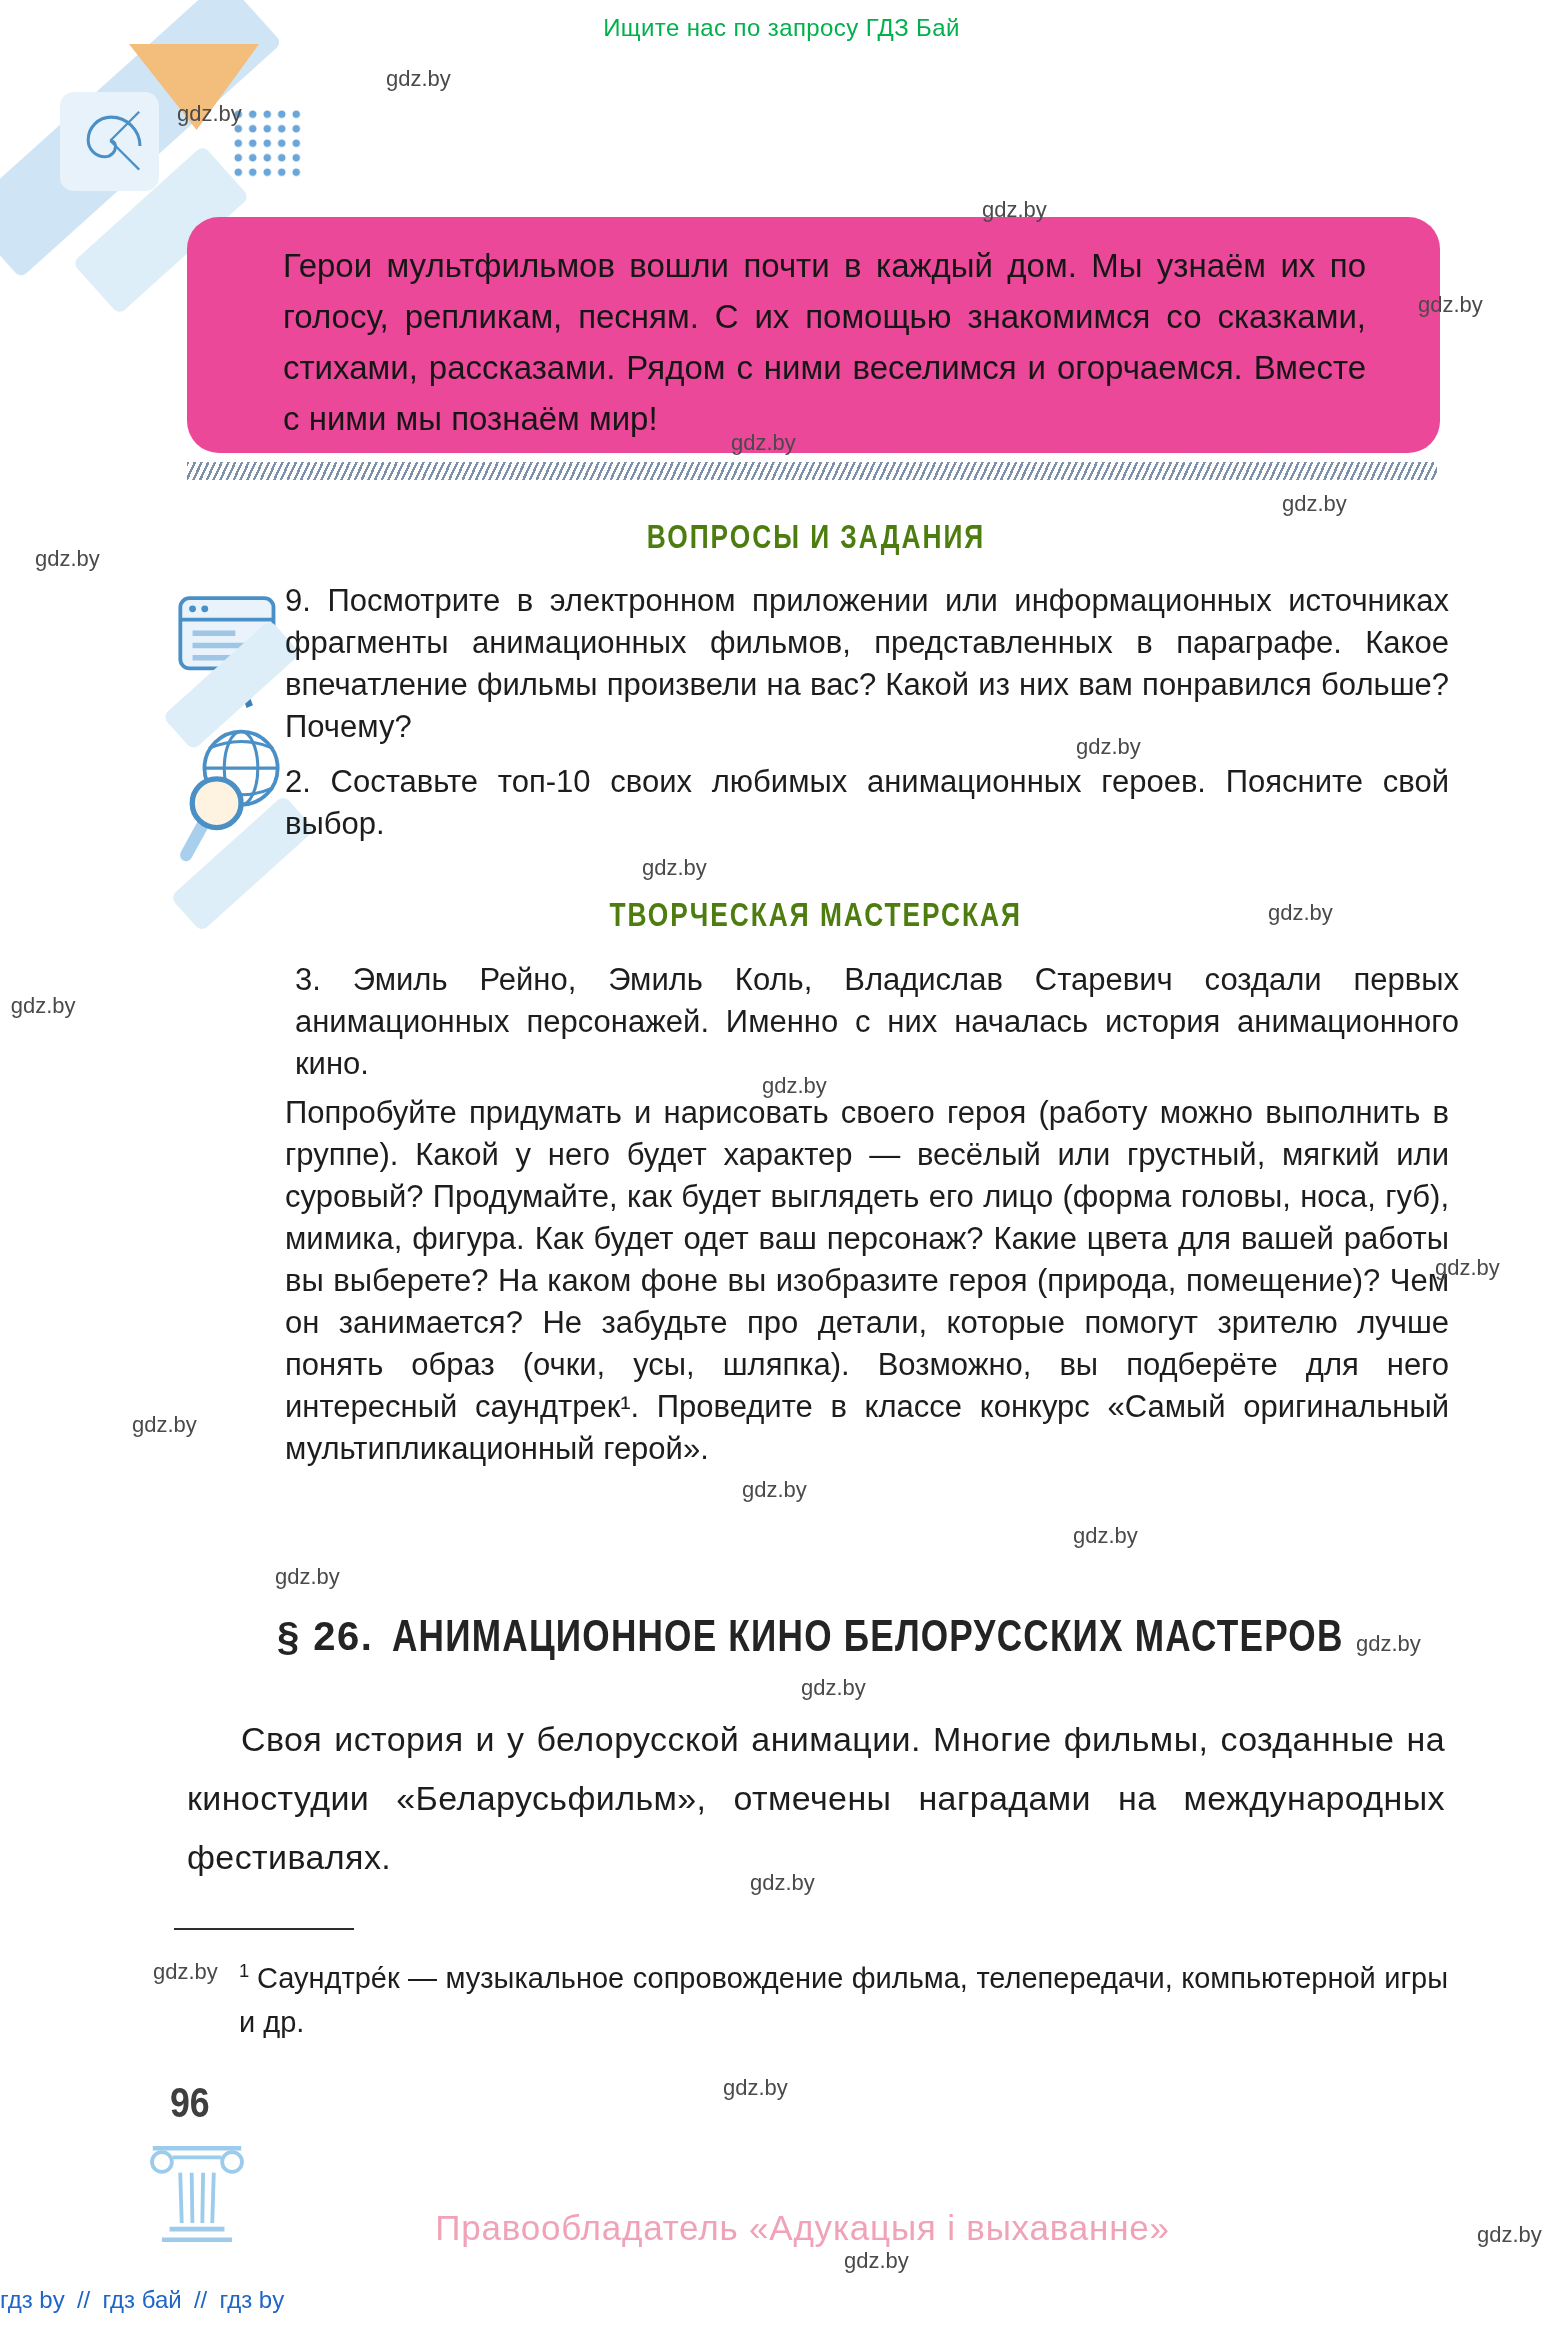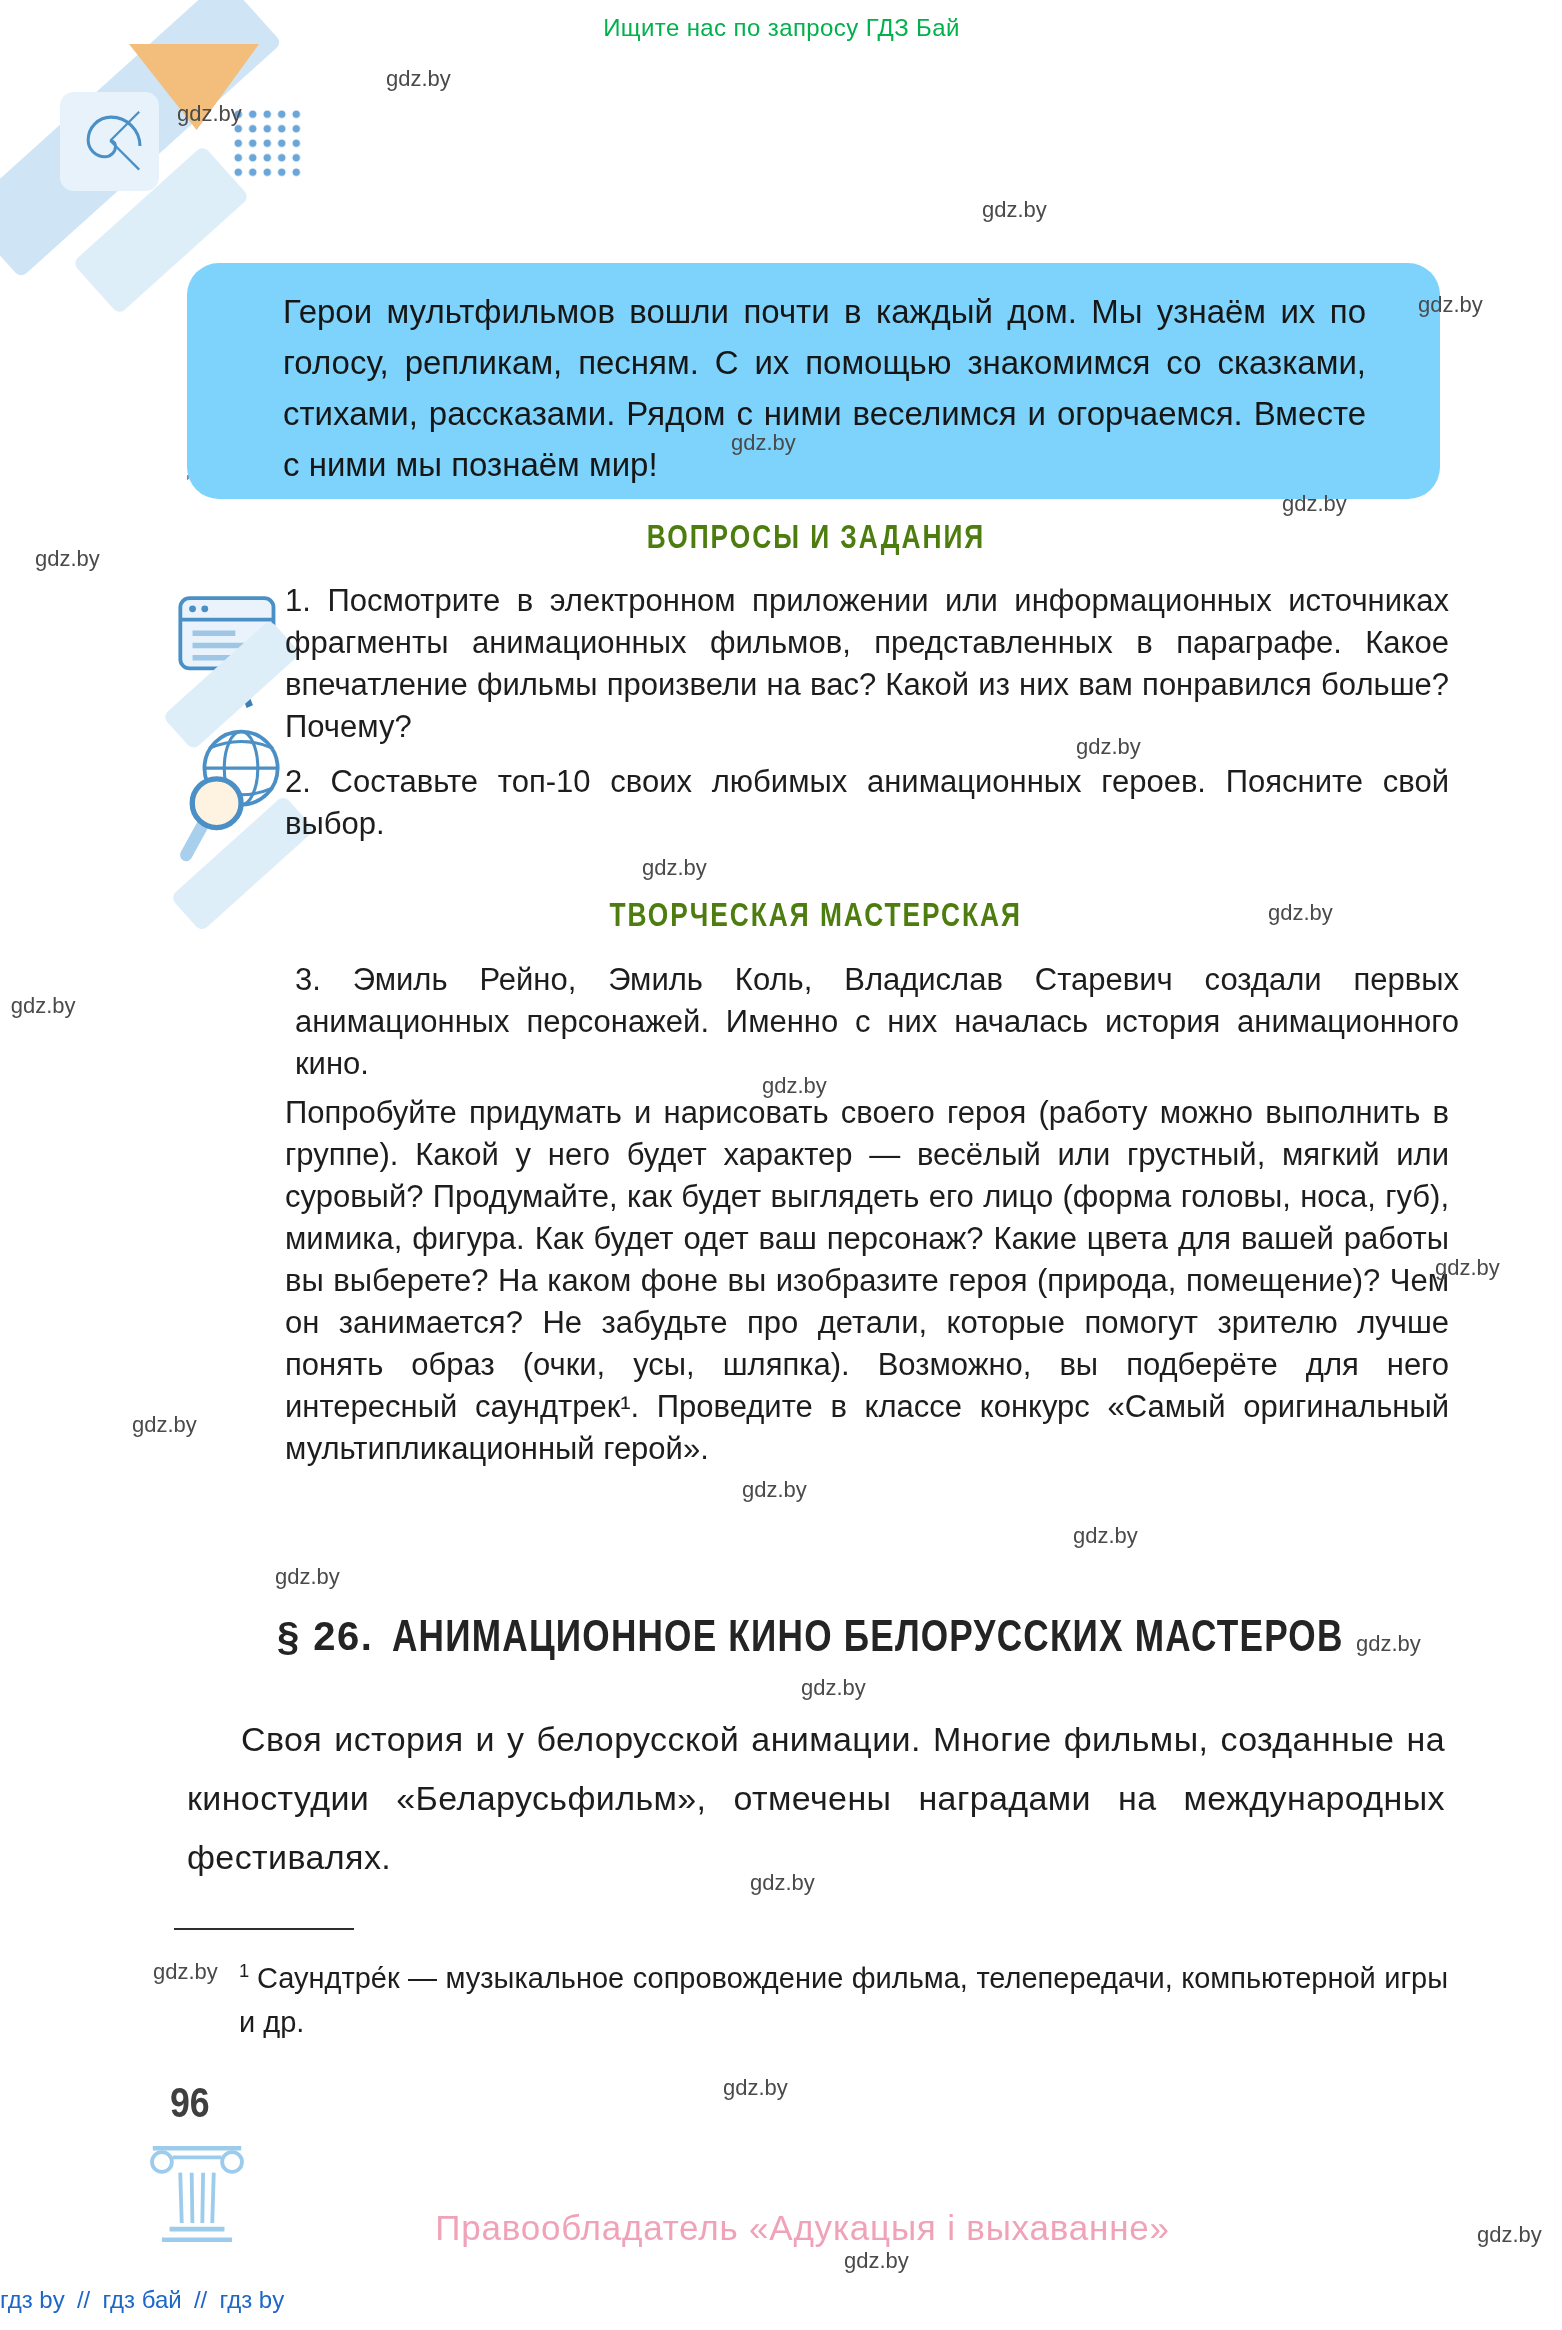--- a/index.html
+++ b/index.html
@@ -31,21 +31,21 @@
     background-image:radial-gradient(circle, #6aa6d8 3.4px, transparent 4.2px);
     background-size:14.5px 14.5px;
   }
   .chip {
     position:absolute; background:#e7f2fb; border-radius:13.8px;
   }
 
   
   .intro-box {
     position:absolute; left:187px; top:217px; width:1253px; height:236px;
-    background:#7dd3fc; border-radius:32px; z-index:2;margin-top:46px;
+    background:#ec4899; border-radius:32px; z-index:2;
   }
   .intro-box .txt {
     position:absolute; left:96px; top:23px; width:1083px;
     font-size:33px; line-height:51px; text-align:justify; color:#161616;
   }
   .hatch {
     position:absolute; left:187px; top:462px; width:1250px; height:17.6px;
     background:repeating-linear-gradient(115deg, #7d90aa 0 2.3px, transparent 2.3px 6.1px);
   }
 
@@ -146,21 +146,21 @@
       <circle cx="84" cy="56" r="48" fill="#ffffff" stroke="#4a90c6" stroke-width="5"></circle>
       <ellipse cx="84" cy="56" rx="22" ry="48" fill="none" stroke="#4a90c6" stroke-width="4"></ellipse>
       <line x1="36" y1="56" x2="132" y2="56" stroke="#4a90c6" stroke-width="4"></line>
       <path d="M42 30 Q84 12 126 30" fill="none" stroke="#4a90c6" stroke-width="4"></path>
       <path d="M42 82 Q84 100 126 82" fill="none" stroke="#4a90c6" stroke-width="4"></path>
       <line x1="34" y1="130" x2="12" y2="170" stroke="#a8cfec" stroke-width="16" stroke-linecap="round"></line>
       <circle cx="52" cy="102" r="32" fill="#fdf3e0" stroke="#4a90c6" stroke-width="7"></circle>
     </svg>
   </div>
 
-  <div class="tblock" id="item1">1. Посмотрите в электронном приложении или информационных источниках фрагменты анимационных фильмов, представленных в параграфе. Какое впечатление фильмы произвели на вас? Какой из них вам понравился больше? Почему?</div>
+  <div class="tblock" id="item1">9. Посмотрите в электронном приложении или информационных источниках фрагменты анимационных фильмов, представленных в параграфе. Какое впечатление фильмы произвели на вас? Какой из них вам понравился больше? Почему?</div>
   <div class="tblock" id="item2">2. Составьте топ-10 своих любимых анимационных героев. Поясните свой выбор.</div>
 
   <div class="blue-head" id="w-head">
     <span>ТВОРЧЕСКАЯ МАСТЕРСКАЯ</span>
   </div>
 
   <div class="tblock" id="item3">3. Эмиль Рейно, Эмиль Коль, Владислав Старевич создали первых анимационных персонажей. Именно с них началась история анимационного кино.</div>
   <div class="tblock" id="item3-body">Попробуйте придумать и нарисовать своего героя (работу можно выполнить в группе). Какой у него будет характер — весёлый или грустный, мягкий или суровый? Продумайте, как будет выглядеть его лицо (форма головы, носа, губ), мимика, фигура. Как будет одет ваш персонаж? Какие цвета для вашей работы вы выберете? На каком фоне вы изобразите героя (природа, помещение)? Чем он занимается? Не забудьте про детали, которые помогут зрителю лучше понять образ (очки, усы, шляпка). Возможно, вы подберёте для него интересный саундтрек¹. Проведите в классе конкурс «Самый оригинальный мультипликационный герой».</div>
 
   <div class="sec-head">

